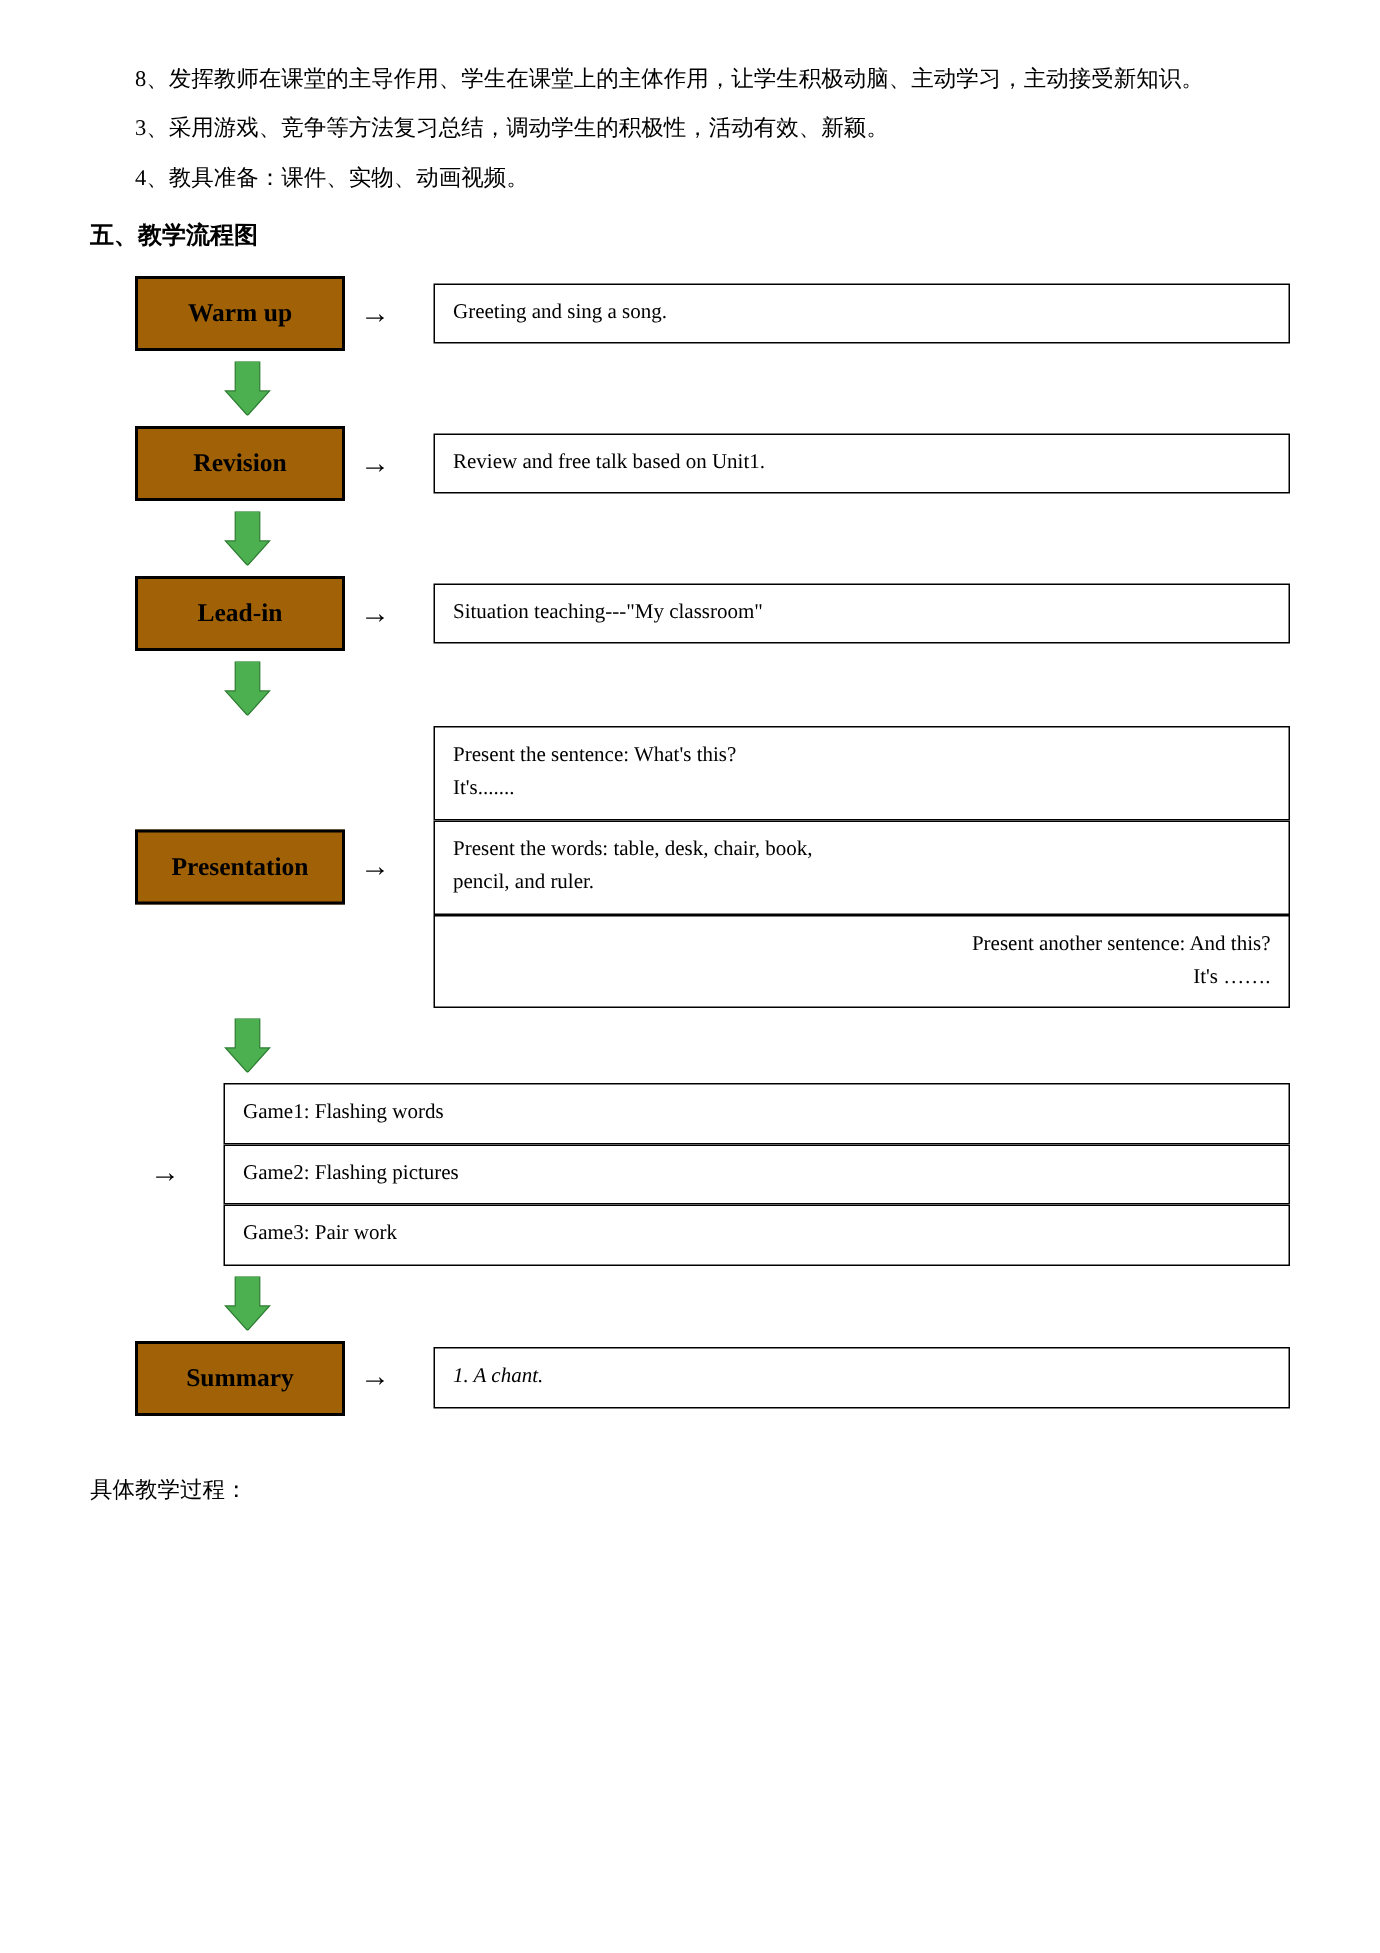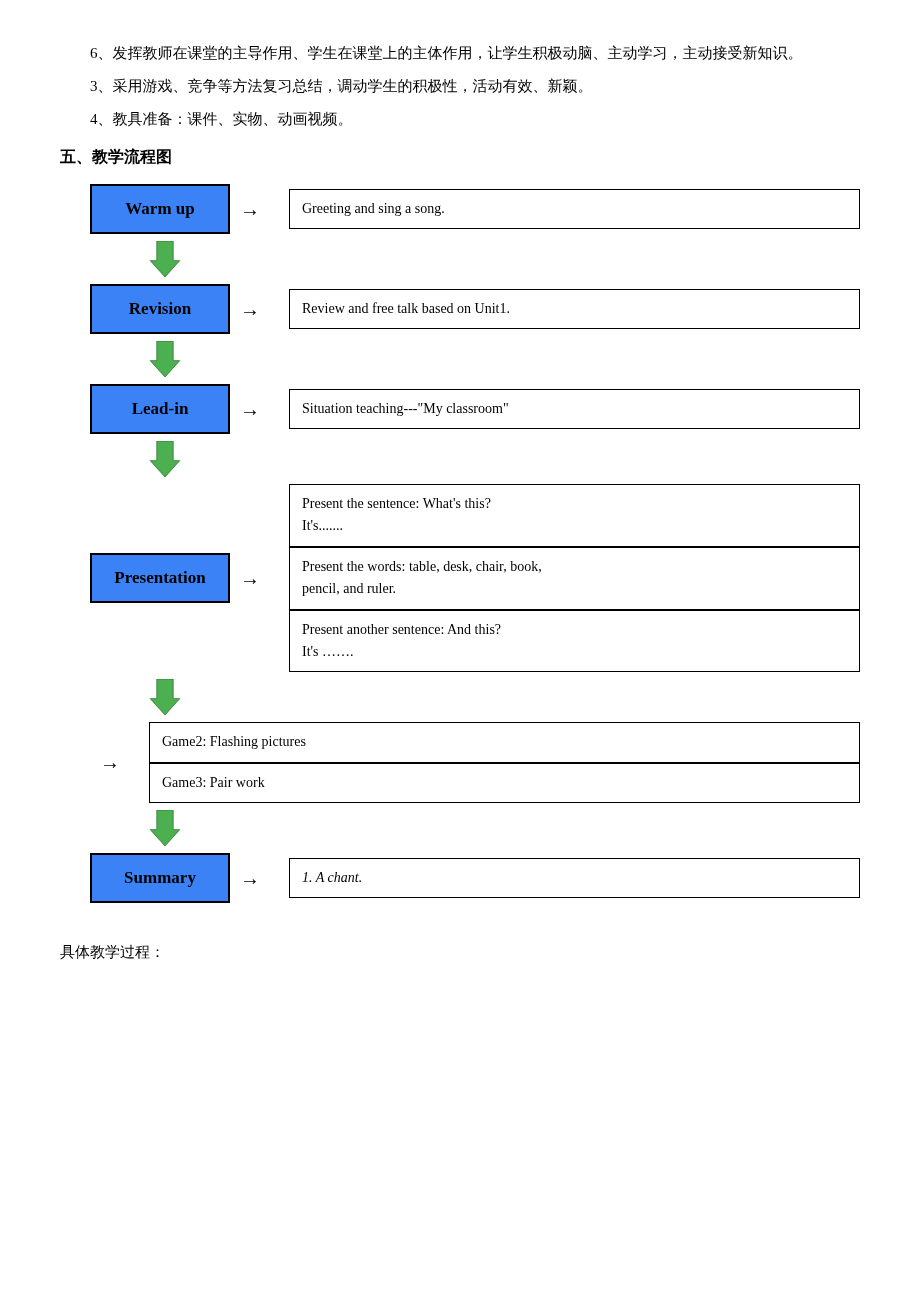--- a/index.html
+++ b/index.html
@@ -43,21 +43,21 @@
 
     .flow-box {
       border: 2px solid #000;
       font-weight: bold;
       font-size: 17px;
       width: 140px;
       min-height: 50px;
       display: flex;
       align-items: center;
       justify-content: center;
-      background: #3b82f6;
+      background: #a16207;
       font-family: "Times New Roman", Times, serif;
     }
 
     .arrow-right {
       width: 40px;
       display: flex;
       align-items: center;
       justify-content: center;
       font-size: 20px;
       color: #000;
@@ -103,21 +103,21 @@
     }
 
     .footer-text {
       margin-top: 40px;
       font-size: 15px;
     }
   </style>
 </head>
 <body>
 
-<div class="text-block">6、发挥教师在课堂的主导作用、学生在课堂上的主体作用，让学生积极动脑、主动学习，主动接受新知识。</div>
+<div class="text-block">8、发挥教师在课堂的主导作用、学生在课堂上的主体作用，让学生积极动脑、主动学习，主动接受新知识。</div>
 <div class="text-block">3、采用游戏、竞争等方法复习总结，调动学生的积极性，活动有效、新颖。</div>
 <div class="text-block">4、教具准备：课件、实物、动画视频。</div>
 
 <div class="section-title">五、教学流程图</div>
 
 <div class="flow-chart" id="flow-chart-container">
 <div class="flow-row">
       <div class="flow-box">Warm up</div>
       <div class="arrow-right">
         <span style="font-size:20px; color:#000; margin: 0 8px;">→</span>
@@ -168,36 +168,37 @@
     <div class="flow-row">
       <div class="flow-box">Presentation</div>
       <div class="arrow-right">
         <span style="font-size:20px; color:#000; margin: 0 8px;">→</span>
       </div>
       <div class="detail-boxes">
         <div class="detail-box" style="white-space: pre-line;">Present the sentence: What's this?
                           It's.......</div>
         <div class="detail-box" style="white-space: pre-line;">Present  the  words:  table,  desk,  chair,  book,
 pencil, and ruler.</div>
-        <div class="detail-box" style="white-space: pre-line;">Present another sentence: And this?
+        <div class="detail-box" style="white-space: pre-line; text-align: right;">Present another sentence: And this?
                           It's …….</div>
       </div>
     </div>
     <div class="down-arrow-container">
       <div class="down-arrow">
         <svg class="green-arrow-down" viewBox="0 0 36 44" xmlns="http://www.w3.org/2000/svg">
       <polygon points="8,0 28,0 28,24 36,24 18,44 0,24 8,24" fill="#4CAF50" stroke="#2e7d32" stroke-width="1"></polygon>
     </svg>
       </div>
     </div>
     <div class="flow-row">
       <div class="arrow-right">
         <span style="font-size:20px; color:#000; margin: 0 8px;">→</span>
       </div>
       <div class="detail-boxes">
+        <div class="detail-box" style="white-space: pre-line;">Game1: Flashing words</div>
         <div class="detail-box" style="white-space: pre-line;">Game2: Flashing pictures</div>
         <div class="detail-box" style="white-space: pre-line;">Game3: Pair work</div>
       </div>
     </div>
     <div class="down-arrow-container">
       <div class="down-arrow">
         <svg class="green-arrow-down" viewBox="0 0 36 44" xmlns="http://www.w3.org/2000/svg">
       <polygon points="8,0 28,0 28,24 36,24 18,44 0,24 8,24" fill="#4CAF50" stroke="#2e7d32" stroke-width="1"></polygon>
     </svg>
       </div>

